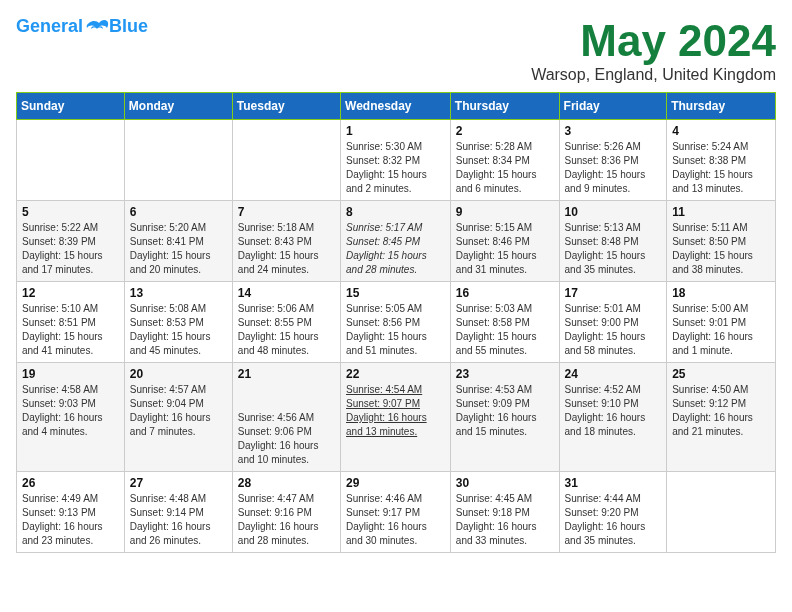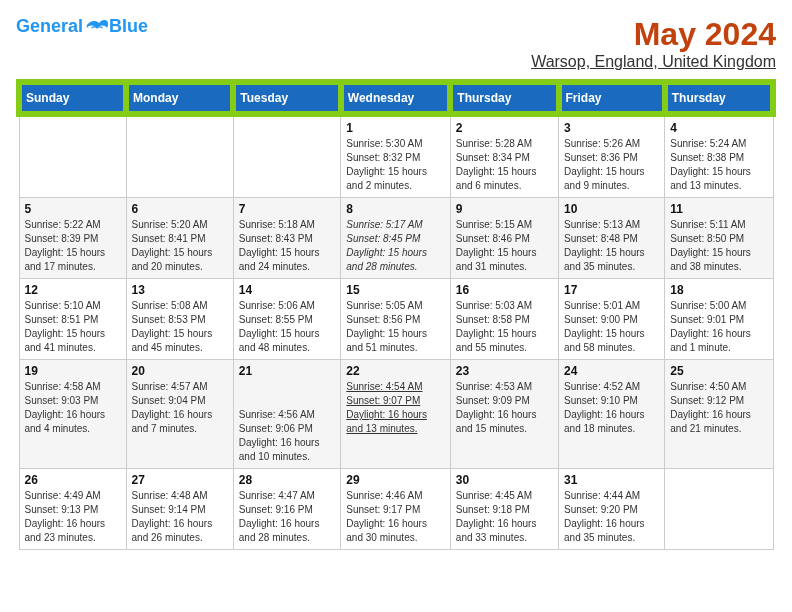--- a/index.html
+++ b/index.html
@@ -27,42 +27,41 @@
       color: #1a3a5c;
       line-height: 1.2;
     }
     .logo-text span {
       color: #2196f3;
     }
     .title-section {
       text-align: right;
     }
     .month-title {
-      font-size: 32px;
+      font-size: 44px;
       font-weight: bold;
-      color: #c2410c;
+      color: #15803d;
     }
     .location-title {
       font-size: 16px;
       color: #333;
-      text-decoration: underline;
     }
     .calendar-table {
       width: 100%;
       border-collapse: collapse;
       font-size: 11px;
     }
     .calendar-table th {
       background-color: #1a6bbf;
       color: white;
       padding: 6px 4px;
       text-align: left;
       font-size: 12px;
       font-weight: bold;
-      border: 6px solid #84cc16;
+      border: 1px solid #84cc16;
     }
     .calendar-table td {
       border: 1px solid #ccc;
       vertical-align: top;
       padding: 4px 5px;
       width: 113px;
       height: 80px;
       background: #fff;
     }
     .calendar-table tr:nth-child(even) td {

